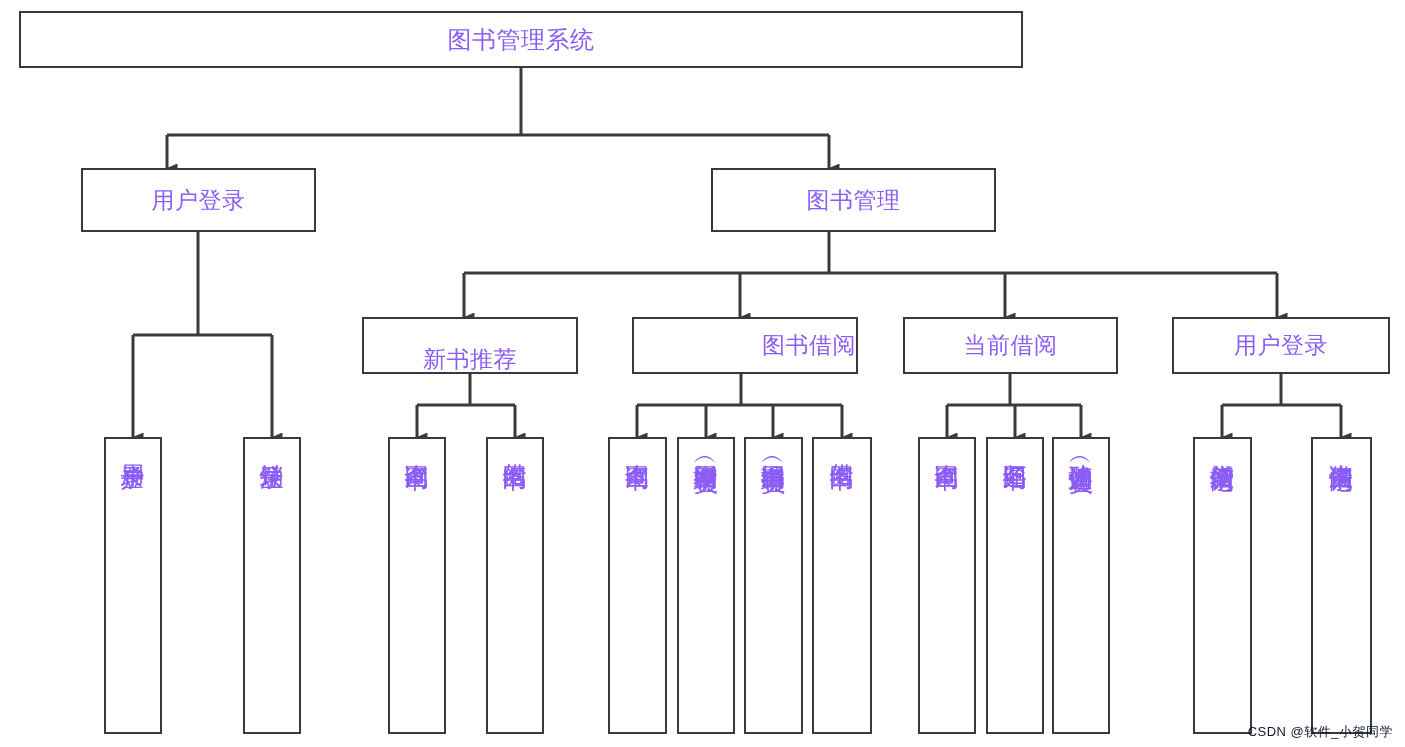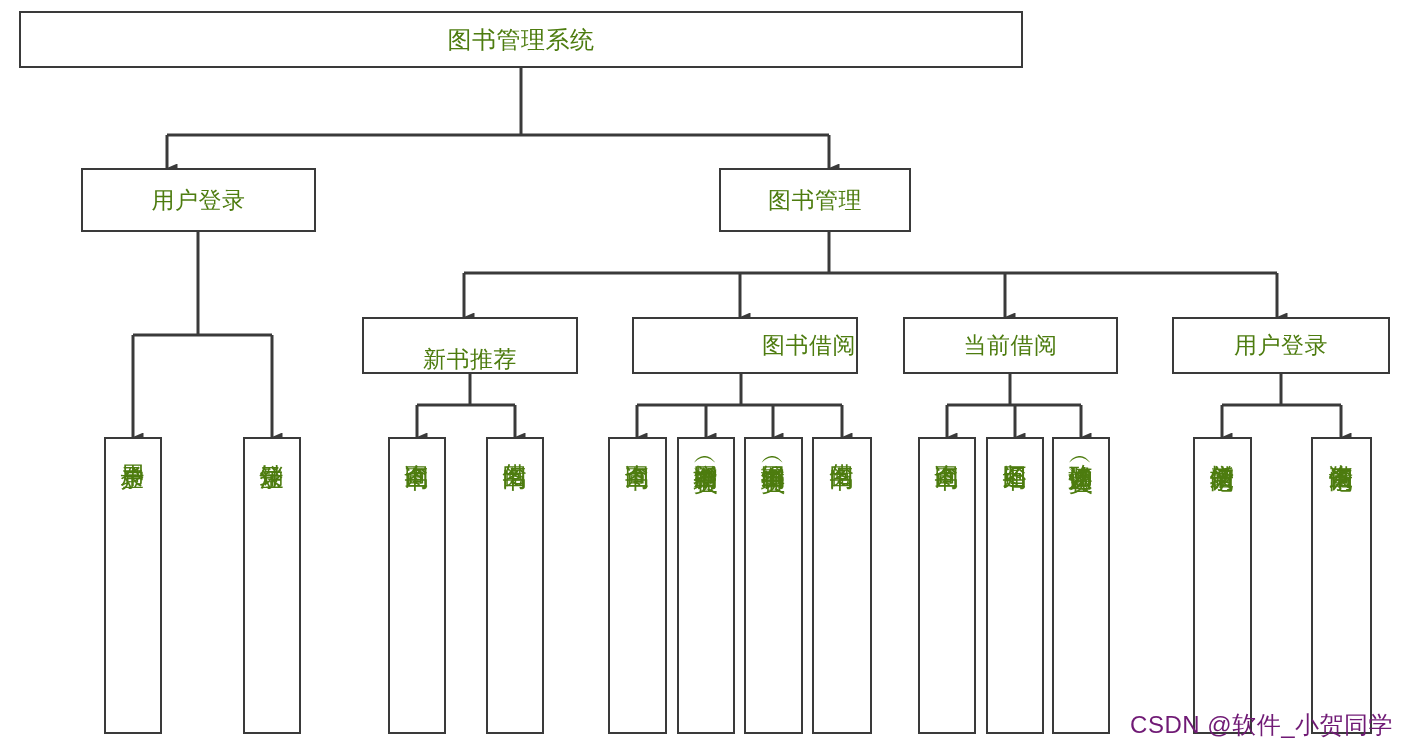--- a/index.html
+++ b/index.html
@@ -29,21 +29,21 @@
     position: absolute;
     box-sizing: border-box;
     background: #ffffff;
     border: 2px solid #3a3a3a;
     display: flex;
     align-items: center;
     justify-content: center;
     color: #3c3c3c;
   }
   .node .label {
-    color: #4d7c0f;
+    color: #8b5cf6;
     letter-spacing: 0.5px;
   }
   .node.horizontal .label {
     font-size: 23px;
     line-height: 1.15;
     white-space: nowrap;
   }
   .node.root .label {
     font-size: 24px;
   }
@@ -58,22 +58,22 @@
     font-size: 24px;
     line-height: 1.05;
     letter-spacing: 1px;
     white-space: nowrap;
     text-align: center;
   }
   #watermark {
     position: absolute;
     right: 12px;
     bottom: 6px;
-    font-size: 24px;
-    color: #701a75;
+    font-size: 13px;
+    color: #0f172a;
     white-space: nowrap;
     letter-spacing: 0.5px;
   }
 </style>
 </head>
 <body>
 
 <div id="canvas">
 
   <svg class="connectors" viewBox="0 0 1405 747" xmlns="http://www.w3.org/2000/svg">
@@ -119,21 +119,21 @@
       </g>
   </svg>
 
   <div id="node-layer">
       <div class="node horizontal root" style="left: 19px; top: 11px; width: 1004px; height: 57px;">
         <span class="label">图书管理系统</span>
       </div>
       <div class="node horizontal" style="left: 81px; top: 168px; width: 235px; height: 64px;">
         <span class="label">用户登录</span>
       </div>
-      <div class="node horizontal" style="left: 711px; top: 168px; width: 192px; height: 64px; margin-left: 8px;">
+      <div class="node horizontal" style="left: 711px; top: 168px; width: 285px; height: 64px;">
         <span class="label">图书管理</span>
       </div>
       <div class="node horizontal" style="left: 362px; top: 317px; width: 216px; height: 57px; align-items: flex-end;">
         <span class="label">新书推荐</span>
       </div>
       <div class="node horizontal" style="left: 632px; top: 317px; width: 226px; height: 57px; justify-content: flex-end;">
         <span class="label">图书借阅</span>
       </div>
       <div class="node horizontal" style="left: 903px; top: 317px; width: 215px; height: 57px; align-items: center;">
         <span class="label">当前借阅</span>

